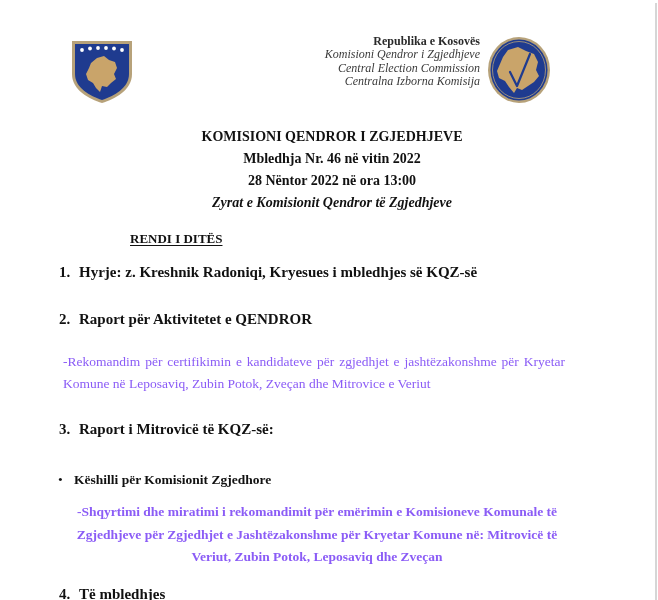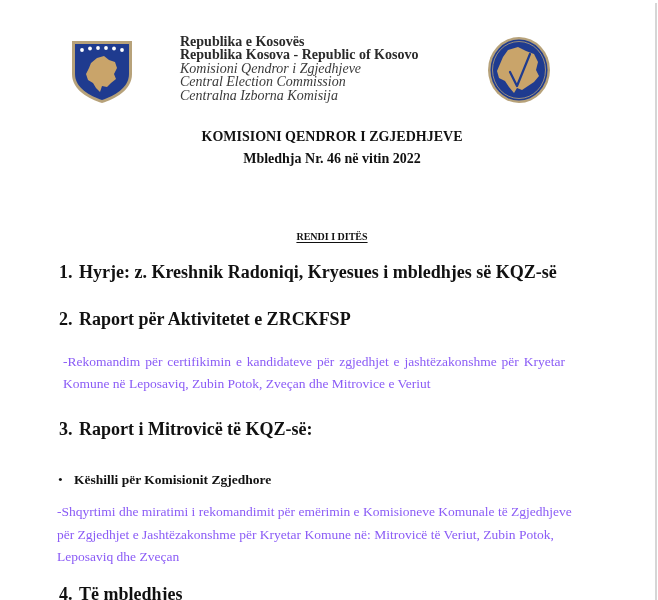--- a/index.html
+++ b/index.html
@@ -30,22 +30,22 @@
     width: 66px;
     height: 68px;
   }
   .emblem-left { left: 69px; }
   .emblem-right { left: 486px; width: 66px; }
   .letterhead {
     position: absolute;
     left: 180px;
     width: 300px;
     top: 35px;
-    text-align: left;
-    font-size: 14px;
+    text-align: right;
+    font-size: 12px;
     line-height: 13.4px;
     color: #2a2a2a;
   }
   .letterhead .b { font-weight: bold; }
   .letterhead .i { font-style: italic; color: #3a3a3a; }
 
   
   .title-block {
     position: absolute;
     left: 130px;
@@ -55,32 +55,32 @@
     font-size: 14px;
     line-height: 22px;
     font-weight: bold;
   }
   .title-block .it { font-style: italic; }
   .agenda-heading {
     position: absolute;
     left: 130px;
     width: 404px;
     top: 231px;
-    text-align: center;
-    font-size: 10px;
+    text-align: left;
+    font-size: 13px;
     font-weight: bold;
     text-decoration: underline;
     text-underline-offset: 2px;
   }
 
   
   .item {
     position: absolute;
     left: 59px;
-    font-size: 18px;
+    font-size: 15px;
     font-weight: bold;
     line-height: 18px;
     white-space: nowrap;
   }
   .item .num {
     display: inline-block;
     width: 20px;
   }
   .item-1 { top: 263px; }
   .item-2 { top: 310px; }
@@ -113,21 +113,22 @@
     top: 351px;
     width: 502px;
     text-align: justify;
     text-align-last: left;
   }
   .para-left {
     left: 57px;
     top: 501px;
     width: 520px;
     line-height: 22.5px;
-    text-align: left;
+    text-align: center;
+    font-weight: bold;
   }
 </style>
 </head>
 <body>
 
 <div class="page-edge"></div>
 
 <div class="emblem emblem-left">
   <svg width="66" height="68" viewBox="0 0 66 68">
     <path d="M3 5 H63 V38 C63 54 46 63 33 67 C20 63 3 54 3 38 Z" fill="#b7a27a"></path>
@@ -139,49 +140,50 @@
       <circle cx="37" cy="12" r="1.9"></circle>
       <circle cx="45" cy="12.5" r="1.9"></circle>
       <circle cx="53" cy="14" r="1.9"></circle>
     </g>
     <path d="M28 22 L35 20 L40 24 L46 26 L48 32 L45 38 L47 43 L42 47 L38 51 L33 50 L31 56 L27 52 L24 47 L19 44 L17 38 L20 32 L22 27 Z" fill="#c9a46a"></path>
   </svg>
 </div>
 
 <div class="letterhead">
   <div class="b">Republika e Kosovës</div>
-  <div class="b">Republika Kosova - Republic of Kosovo</div>
   <div class="i">Komisioni Qendror i Zgjedhjeve</div>
   <div class="i">Central Election Commission</div>
   <div class="i">Centralna Izborna Komisija</div>
 </div>
 
 <div class="emblem emblem-right">
   <svg width="66" height="68" viewBox="0 0 66 68">
     <ellipse cx="33" cy="34" rx="31" ry="33" fill="#b7a27a"></ellipse>
     <ellipse cx="33" cy="34" rx="28.5" ry="30.5" fill="#1f3b8f"></ellipse>
     <ellipse cx="33" cy="34" rx="26.5" ry="28.5" fill="none" stroke="#b7a27a" stroke-width="0.8"></ellipse>
     <path d="M22 14 L32 11 L40 15 L48 18 L52 26 L50 34 L53 40 L48 46 L42 50 L36 54 L31 52 L28 57 L23 51 L19 45 L13 42 L11 35 L14 28 L17 21 Z" fill="#c9a46a"></path>
     <path d="M24 36 L31 50 L44 18" fill="none" stroke="#1f3b8f" stroke-width="2.2" stroke-linecap="round" stroke-linejoin="round"></path>
   </svg>
 </div>
 
 <div class="title-block">
   <div>KOMISIONI QENDROR I ZGJEDHJEVE</div>
   <div>Mbledhja Nr. 46 në vitin 2022</div>
+  <div>28 Nëntor 2022 në ora 13:00</div>
+  <div class="it">Zyrat e Komisionit Qendror të Zgjedhjeve</div>
 </div>
 
 <div class="agenda-heading">RENDI I DITËS</div>
 
 <div class="item item-1">
   <span class="num">1.</span><span>Hyrje: z. Kreshnik Radoniqi, Kryesues i mbledhjes së KQZ-së</span>
 </div>
 
 <div class="item item-2">
-  <span class="num">2.</span><span>Raport për Aktivitetet e ZRCKFSP</span>
+  <span class="num">2.</span><span>Raport për Aktivitetet e QENDROR</span>
 </div>
 
 <div class="para para-justify">-Rekomandim për certifikimin e kandidateve për zgjedhjet e jashtëzakonshme për Kryetar Komune në Leposaviq, Zubin Potok, Zveçan dhe Mitrovice e Veriut</div>
 
 <div class="item item-3">
   <span class="num">3.</span><span>Raport i Mitrovicë të KQZ-së:</span>
 </div>
 
 <div class="bullet-item">
   <span class="dot">•</span><span>Këshilli për Komisionit Zgjedhore</span>

